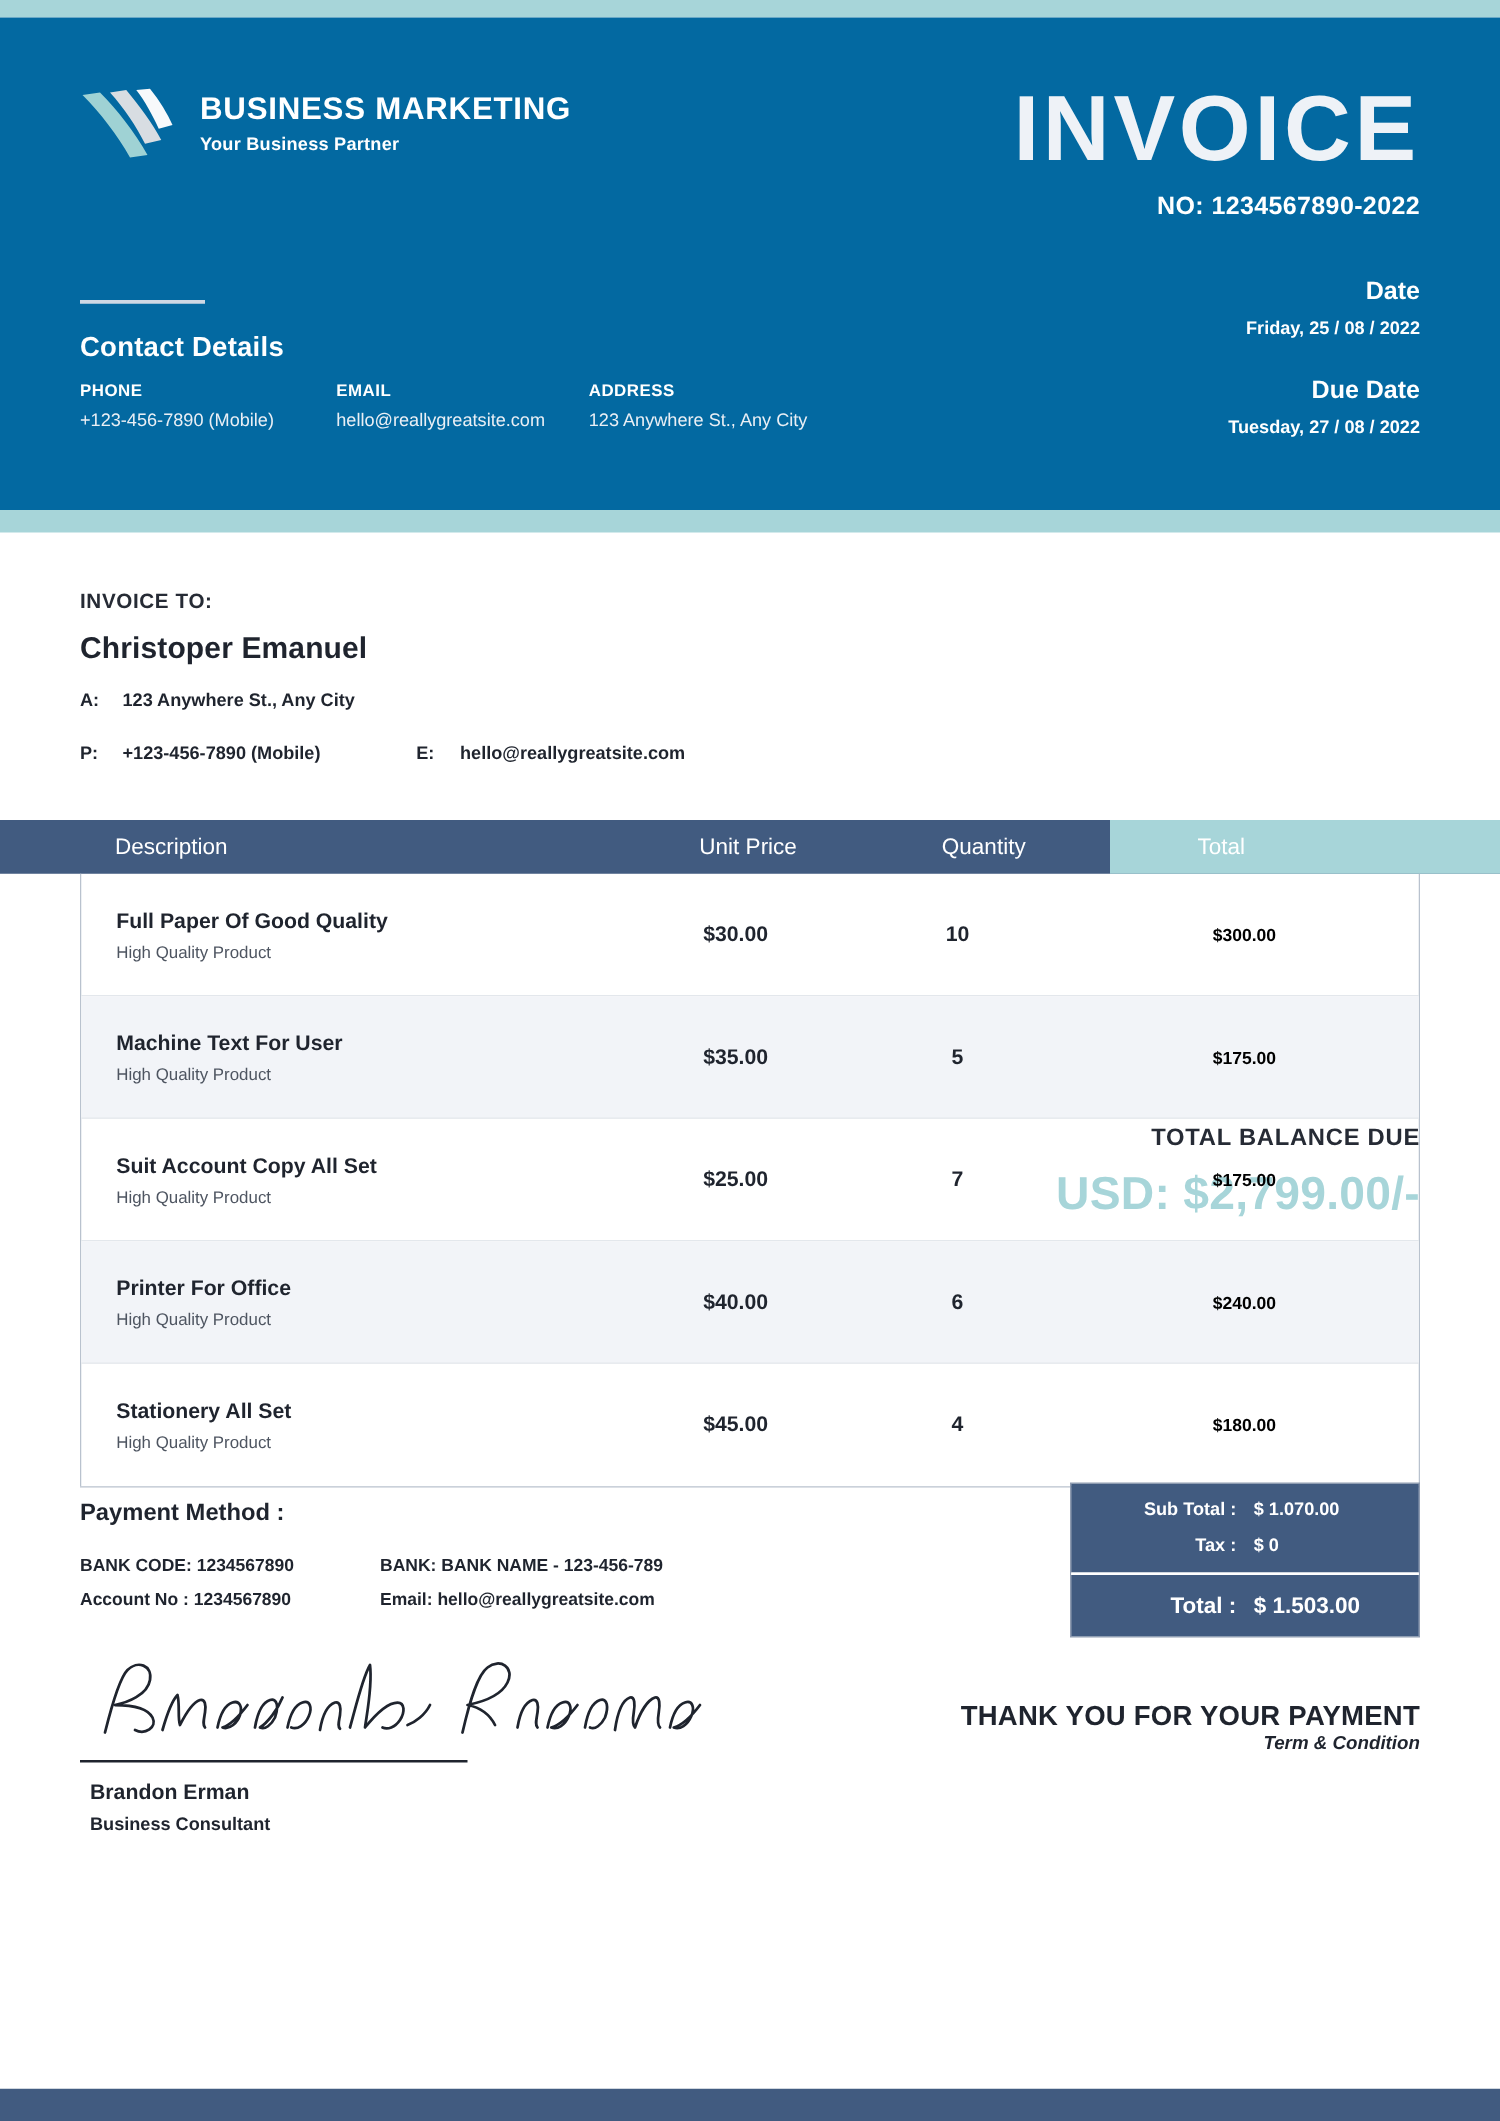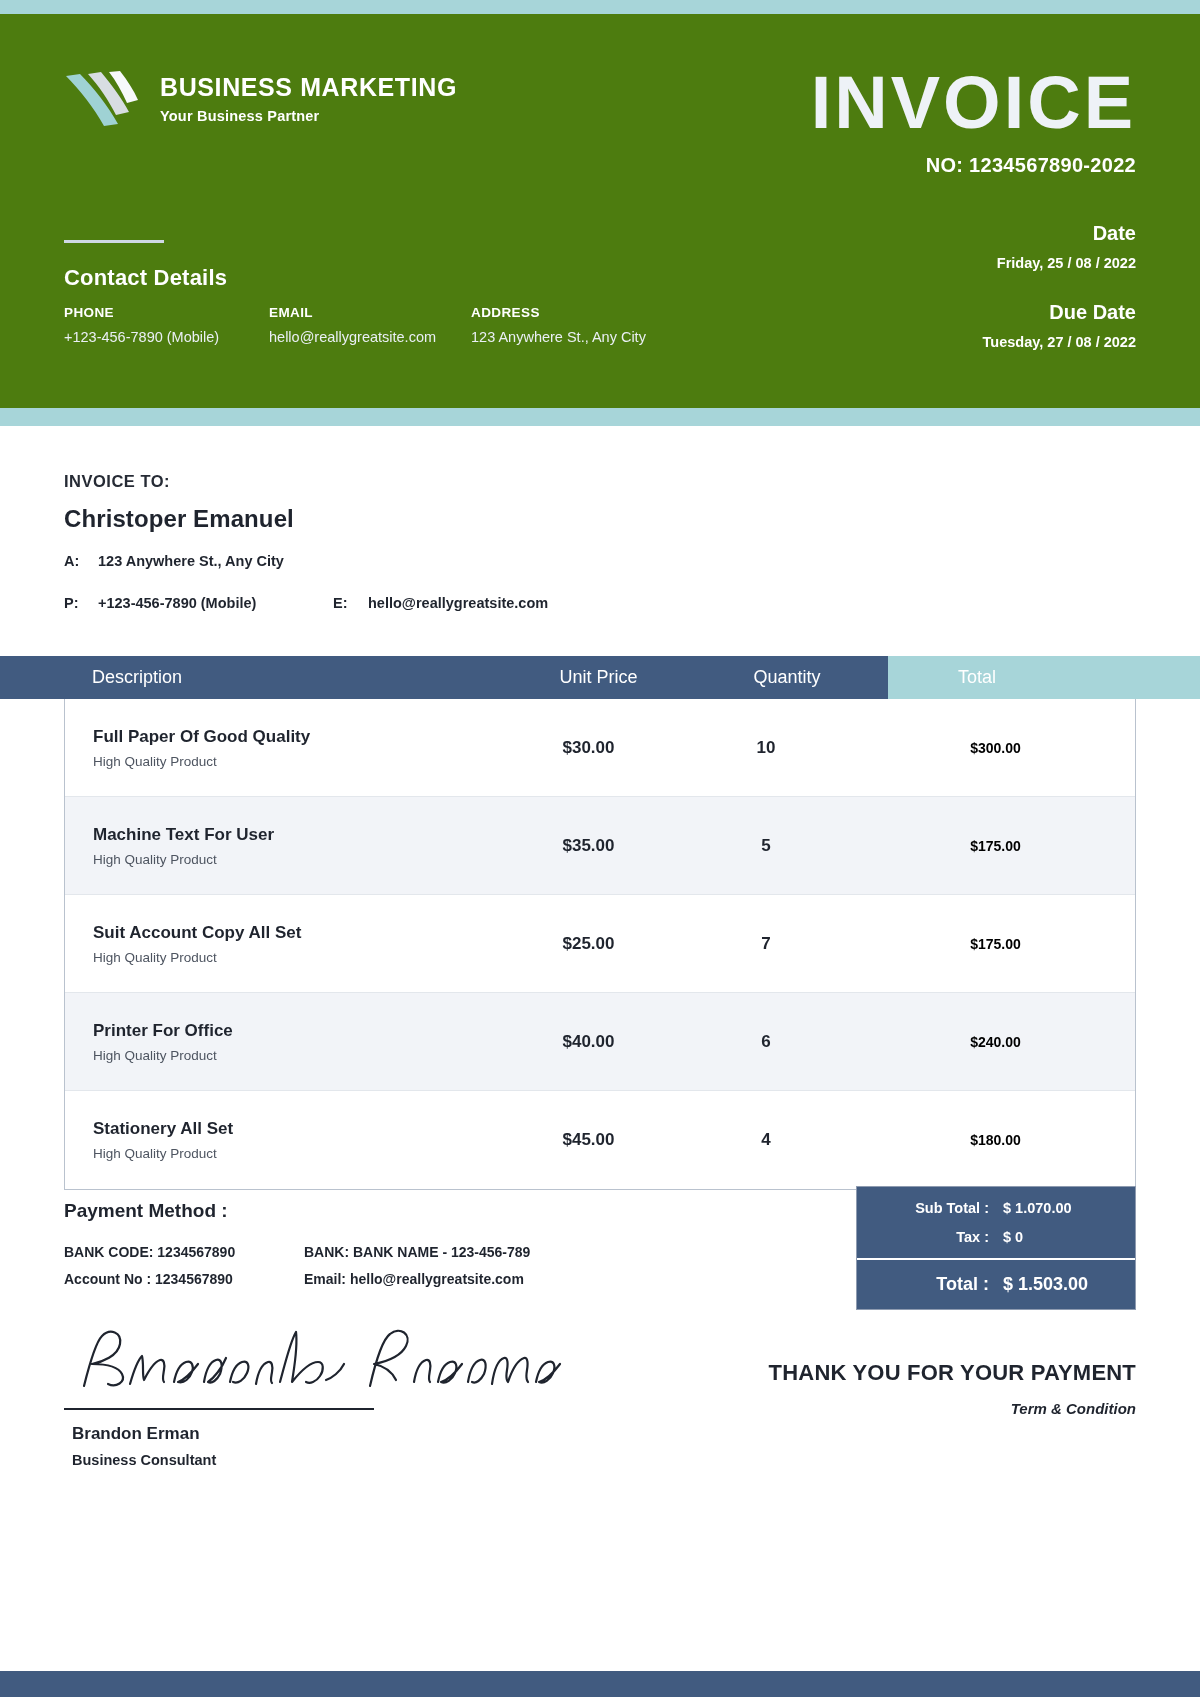--- a/index.html
+++ b/index.html
@@ -9,21 +9,21 @@
     font-family: "Liberation Sans", sans-serif;
     -webkit-font-smoothing: antialiased;
   }
   .page { position: relative; width: 1200px; height: 1697px; overflow: hidden; background:#fff; }
 
   
   .top-accent { height: 14px; background: #a7d5d9; }
 
   
   .header {
-    background: #4d7c0f;
+    background: #0369a1;
     height: 394px;
     position: relative;
     padding: 0 64px;
   }
   .header-top { display: flex; justify-content: space-between; align-items: flex-start; padding-top: 54px; }
 
   .brand { display: flex; align-items: center; gap: 18px; }
   .logo-mark { width: 78px; height: 62px; display:block; }
   .brand-text .brand-name {
     color: #ffffff; font-size: 25px; font-weight: bold; letter-spacing: 0.6px; line-height: 1.1;
@@ -114,21 +114,21 @@
 
   
   .foot { position: relative; padding: 0 64px; margin-top: 26px; height: 190px; }
   .sig-svg { display: block; margin-left: 6px; }
   .sig-rule { width: 310px; height: 2px; background: #1f242e; margin-top: 6px; }
   .sig-name { font-size: 17px; font-weight: bold; color: #1f242e; margin-top: 14px; padding-left: 8px; }
   .sig-role { font-size: 14.5px; font-weight: bold; color: #1f242e; margin-top: 8px; padding-left: 8px; }
 
   .thanks { position: absolute; right: 64px; top: 36px; text-align: right; }
   .thanks-main { font-size: 22px; font-weight: bold; color: #1f242e; letter-spacing: 0.2px; }
-  .thanks-sub { font-size: 15px; font-weight: bold; font-style: italic; color: #1f242e; margin-top: 14px; }
+  .thanks-sub { font-size: 15px; font-weight: bold; font-style: italic; color: #1f242e; margin-top: 0; }
 
   .bottom-accent { position: absolute; left: 0; bottom: 0; width: 1200px; height: 26px; background: #415b80; }
 </style>
 </head>
 <body>
 
 <div class="page">
 
   <div class="top-accent"></div>
 
@@ -191,20 +191,24 @@
       <span class="bill-key">A:</span>
       <span>123 Anywhere St., Any City</span>
     </div>
     <div class="bill-line2">
       <span class="bill-key2">P:</span>
       <span class="bill-val2">+123-456-7890 (Mobile)</span>
       <span class="bill-key3">E:</span>
       <span>hello@reallygreatsite.com</span>
     </div>
 
+    <div class="balance">
+      <div class="balance-label">TOTAL BALANCE DUE</div>
+      <div class="balance-amount">USD: $2,799.00/-</div>
+    </div>
   </div>
 
   <div class="table-head">
     <div class="th th-desc">Description</div>
     <div class="th th-price">Unit Price</div>
     <div class="th th-qty">Quantity</div>
     <div class="th th-total">Total</div>
   </div>
 
   <div class="table-body">

